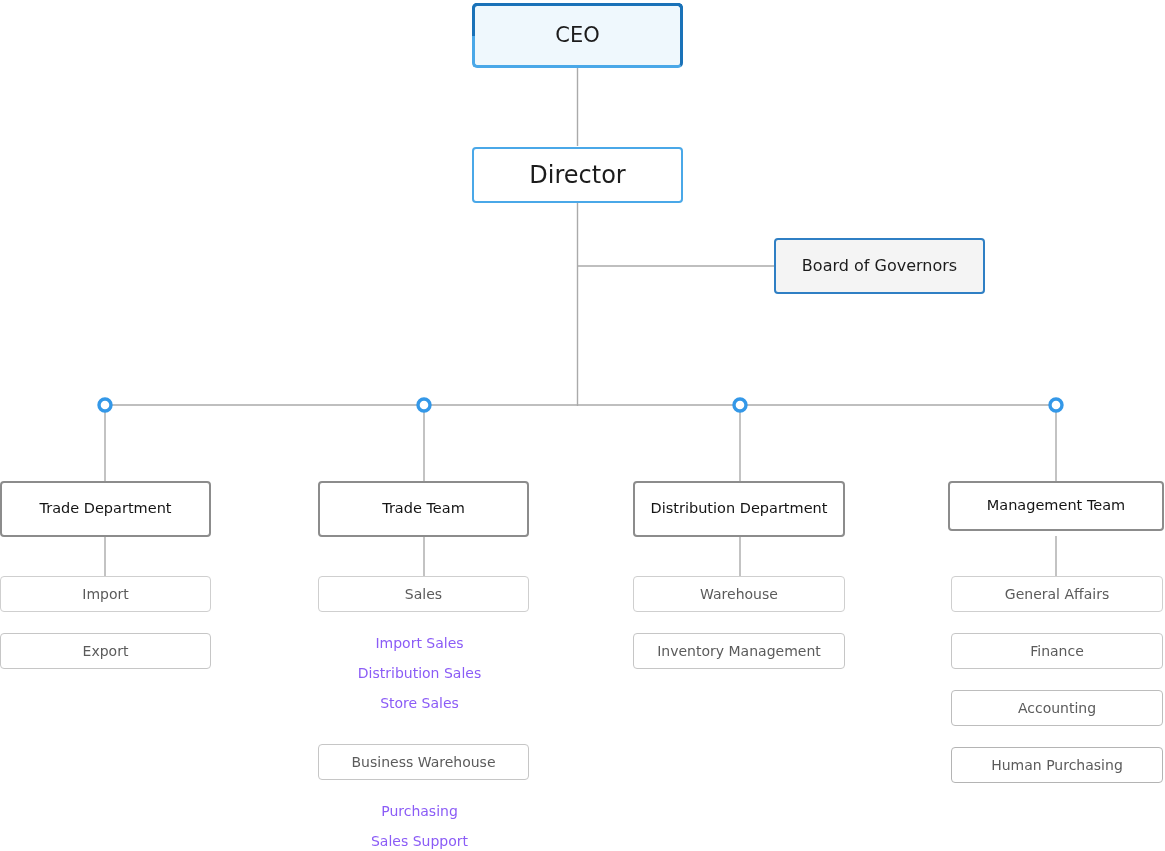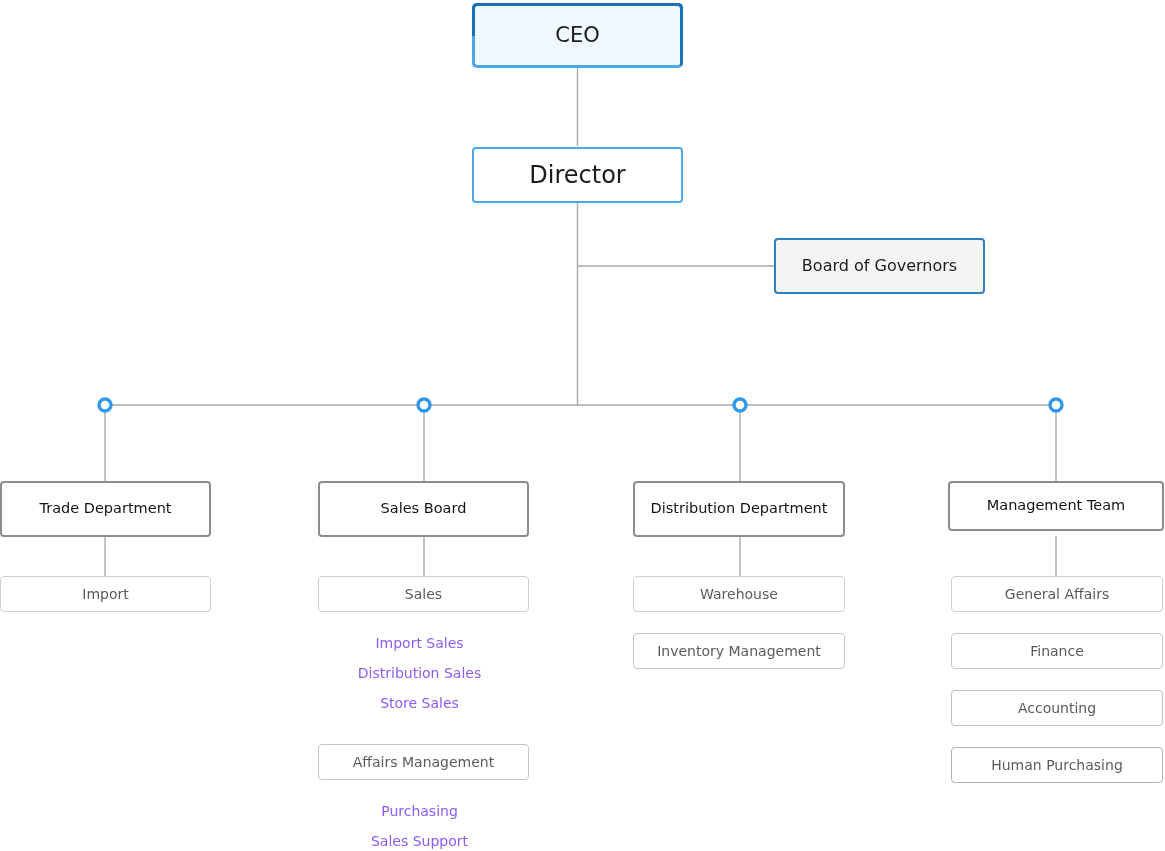--- a/index.html
+++ b/index.html
@@ -153,38 +153,41 @@
   <div class="node board" style="left:774px; top:238px; width:211px; height:56px;">
     <span>Board of Governors</span>
   </div>
 
   <div class="node dept" style="left:0px; top:481px; width:211px; height:56px;">
     <span>Trade Department</span>
   </div>
   <div class="node sub" style="left:0px; top:576px; width:211px; height:36px;">
     <span>Import</span>
   </div>
+  <div class="node sub shade2" style="left:0px; top:633px; width:211px; height:36px;">
+    <span>Export</span>
+  </div>
 
   <div class="node dept" style="left:318px; top:481px; width:211px; height:56px;">
-    <span>Sales Board</span>
+    <span>Trade Team</span>
   </div>
   <div class="node sub" style="left:318px; top:576px; width:211px; height:36px;">
     <span>Sales</span>
   </div>
   <div class="node leaf" style="left:318px; top:631px; width:203px; height:24px;">
     <span>Import Sales</span>
   </div>
   <div class="node leaf" style="left:318px; top:661px; width:203px; height:24px;">
     <span>Distribution Sales</span>
   </div>
   <div class="node leaf" style="left:318px; top:691px; width:203px; height:24px;">
     <span>Store Sales</span>
   </div>
   <div class="node sub shade2" style="left:318px; top:744px; width:211px; height:36px;">
-    <span>Affairs Management</span>
+    <span>Business Warehouse</span>
   </div>
   <div class="node leaf" style="left:318px; top:799px; width:203px; height:24px;">
     <span>Purchasing</span>
   </div>
   <div class="node leaf" style="left:318px; top:829px; width:203px; height:24px;">
     <span>Sales Support</span>
   </div>
 
   <div class="node dept" style="left:633px; top:481px; width:212px; height:56px;">
     <span>Distribution Department</span>

